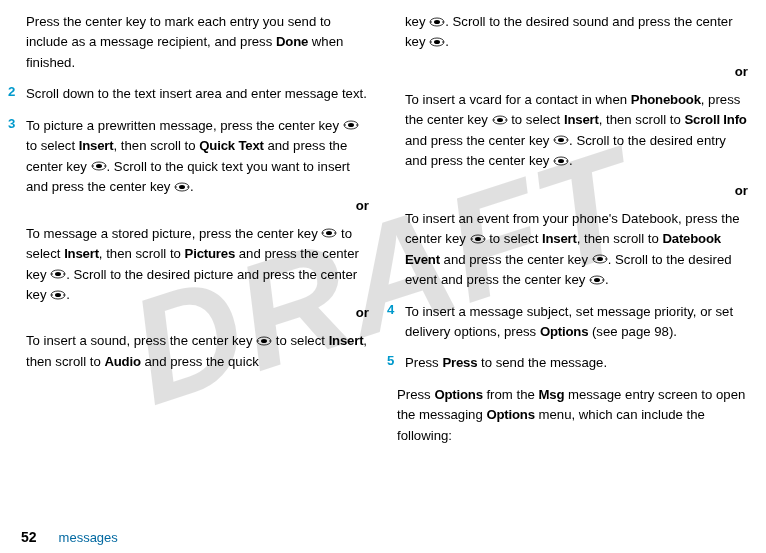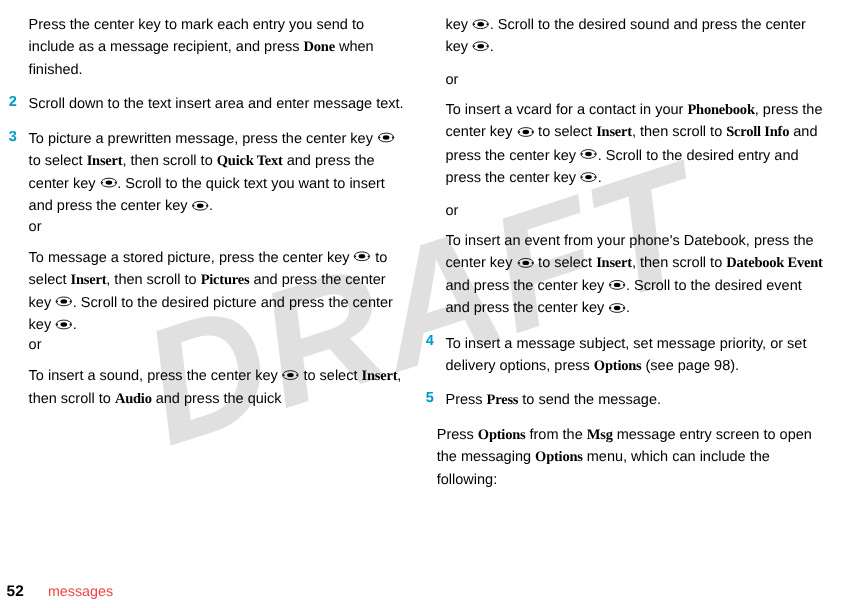--- a/index.html
+++ b/index.html
@@ -47,33 +47,33 @@
     .step-num {
       color: #0099cc;
       font-weight: bold;
       font-size: 13.2px;
       width: 18px;
       flex-shrink: 0;
       margin-left: -10px;
     }
     .step .para { margin-bottom: 0; }
     .bold { font-weight: normal; }
-    .ui { font-family: Liberation Serif, serif; font-weight: bold; font-stretch: condensed; letter-spacing: -0.2px; margin-top: 32px;}
-    .or { font-weight: normal; font-size: 13.2px; margin-bottom: 11px; }
+    .ui { font-family: Liberation Sans, sans-serif; font-weight: bold; font-stretch: condensed; letter-spacing: -0.2px; margin-top: 32px;}
+    .or { font-weight: bold; font-size: 13.2px; margin-bottom: 11px; text-align: right; }
     .footer {
       position: absolute;
       bottom: 8px;
       left: 0;
       display: flex;
       align-items: baseline;
       gap: 22px;
-      padding-left: 6px;
+      padding-left: 21px;
     }
     .page-num { font-size: 14px; font-weight: bold; }
-    .section { color: #ef4444; font-size: 13px; }
+    .section { color: #0369a1; font-size: 13px; }
     .centerkey {
       display: inline-block;
       vertical-align: middle;
       position: relative;
       top: -1px;
     }
     .centerkey svg { display: block; }
     .indent-block { padding-left: 8px; }
   </style>
 </head>
@@ -165,21 +165,21 @@
                 <ellipse cx="8" cy="5" rx="7" ry="4" fill="none" stroke="#000" stroke-width="0.8"></ellipse>
                 <ellipse cx="8" cy="5" rx="3" ry="2" fill="#000"></ellipse>
                 <circle cx="2" cy="5" r="0.8" fill="#000"></circle>
                 <circle cx="14" cy="5" r="0.8" fill="#000"></circle>
               </svg></span><span>.</span>
         </p>
 
         <p class="or">or</p>
 
         <p class="para">
-          <span class="bold">To insert a vcard for a contact</span><span> in your </span><span class="ui">Phonebook</span><span>, press the center key </span><span class="centerkey"><svg width="16" height="10">
+          <span class="bold">To insert a vcard for a contact</span><span> in when </span><span class="ui">Phonebook</span><span>, press the center key </span><span class="centerkey"><svg width="16" height="10">
                 <ellipse cx="8" cy="5" rx="7" ry="4" fill="none" stroke="#000" stroke-width="0.8"></ellipse>
                 <ellipse cx="8" cy="5" rx="3" ry="2" fill="#000"></ellipse>
                 <circle cx="2" cy="5" r="0.8" fill="#000"></circle>
                 <circle cx="14" cy="5" r="0.8" fill="#000"></circle>
               </svg></span><span> to select </span><span class="ui">Insert</span><span>, then scroll to </span><span class="ui">Scroll Info</span><span> and press the center key </span><span class="centerkey"><svg width="16" height="10">
                 <ellipse cx="8" cy="5" rx="7" ry="4" fill="none" stroke="#000" stroke-width="0.8"></ellipse>
                 <ellipse cx="8" cy="5" rx="3" ry="2" fill="#000"></ellipse>
                 <circle cx="2" cy="5" r="0.8" fill="#000"></circle>
                 <circle cx="14" cy="5" r="0.8" fill="#000"></circle>
               </svg></span><span>. Scroll to the desired entry and press the center key </span><span class="centerkey"><svg width="16" height="10">

